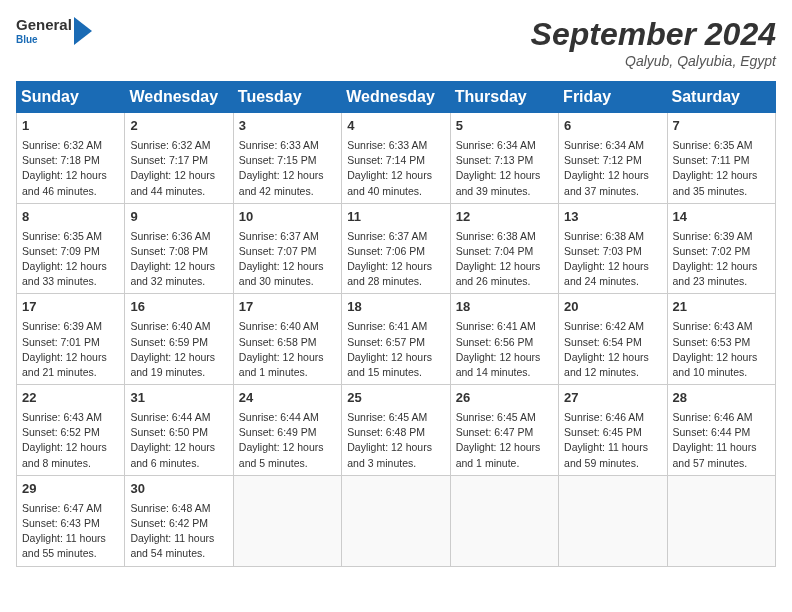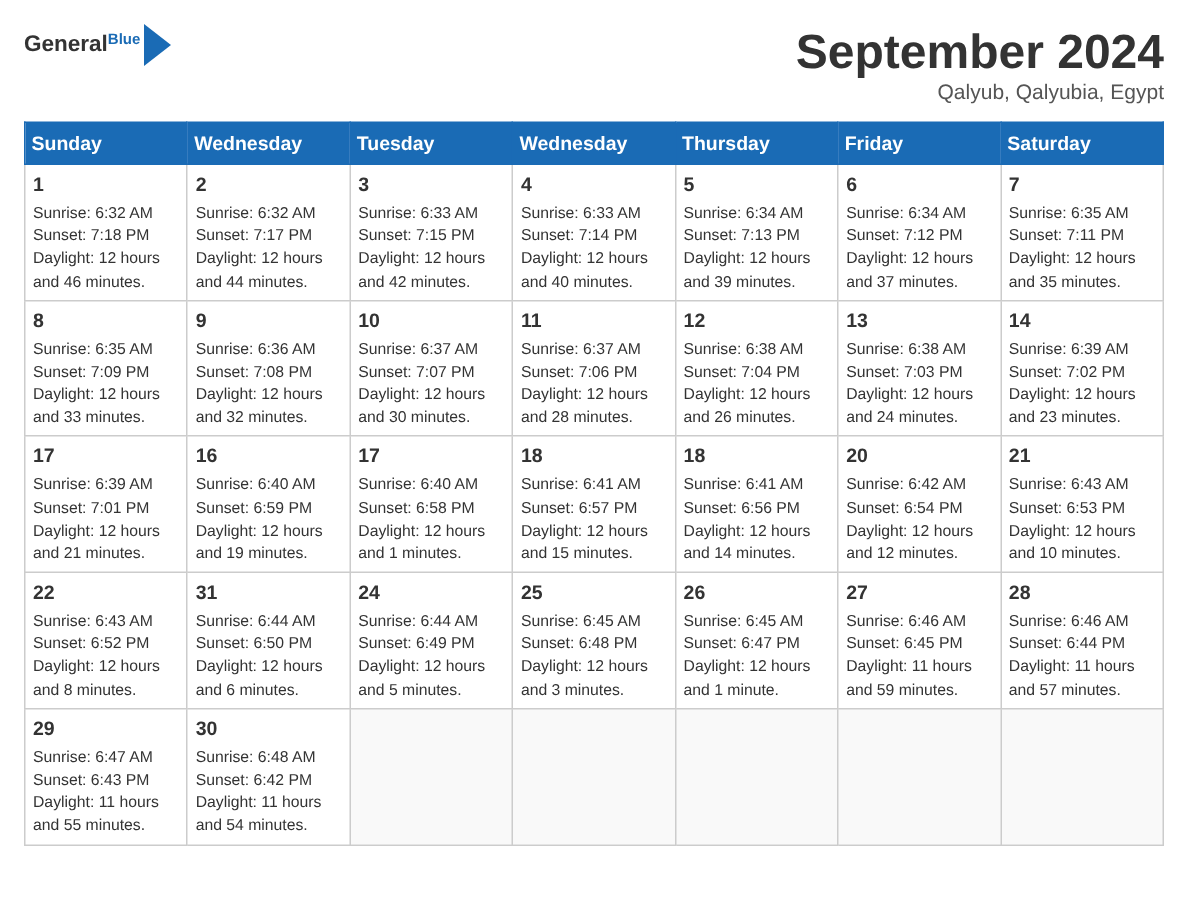--- a/index.html
+++ b/index.html
@@ -16,20 +16,21 @@
       justify-content: space-between;
       margin-bottom: 12px;
     }
     .logo {
       display: flex;
       align-items: center;
       gap: 4px;
     }
     .title-area {
       text-align: right;
+      font-style: italic;
     }
     .month-title {
       font-size: 32px;
       font-weight: bold;
       color: #333;
     }
     .location {
       font-size: 14px;
       color: #555;
       text-align: right;
@@ -37,21 +38,21 @@
     table {
       width: 100%;
       border-collapse: collapse;
       font-size: 10.5px;
     }
     thead tr th {
       background-color: #1a6bb5;
       color: #fff;
       padding: 6px 4px;
       text-align: left;
-      font-size: 13px;
+      font-size: 16px;
       font-weight: bold;
       border: 1px solid #1a6bb5;
     }
     td {
       border: 1px solid #ccc;
       padding: 4px 5px;
       vertical-align: top;
       width: 14.28%;
       min-height: 80px;
       color: #333;
@@ -69,21 +70,21 @@
     td.empty {
       background: #f9f9f9;
     }
   </style>
 </head>
 <body>
 
 <div class="header">
   <div class="logo">
 <div style="display:flex;align-items:center;gap:2px;">
-  <div style="position:relative;display:flex;flex-direction:row;align-items:flex-start;">
+  <div style="position:relative;display:flex;flex-direction:column;align-items:flex-start;">
     <span style="font-size:15px;font-weight:bold;color:#333;line-height:1.2;">General</span>
     <span style="font-size:10px;font-weight:bold;color:#1a6bb5;line-height:1.2;">Blue</span>
   </div>
   <svg width="18" height="28" viewBox="0 0 18 28">
     <polygon points="0,0 18,14 0,28" fill="#1a6bb5"></polygon>
   </svg>
 </div>
 </div>
   <div class="title-area">
     <div class="month-title">September 2024</div>

